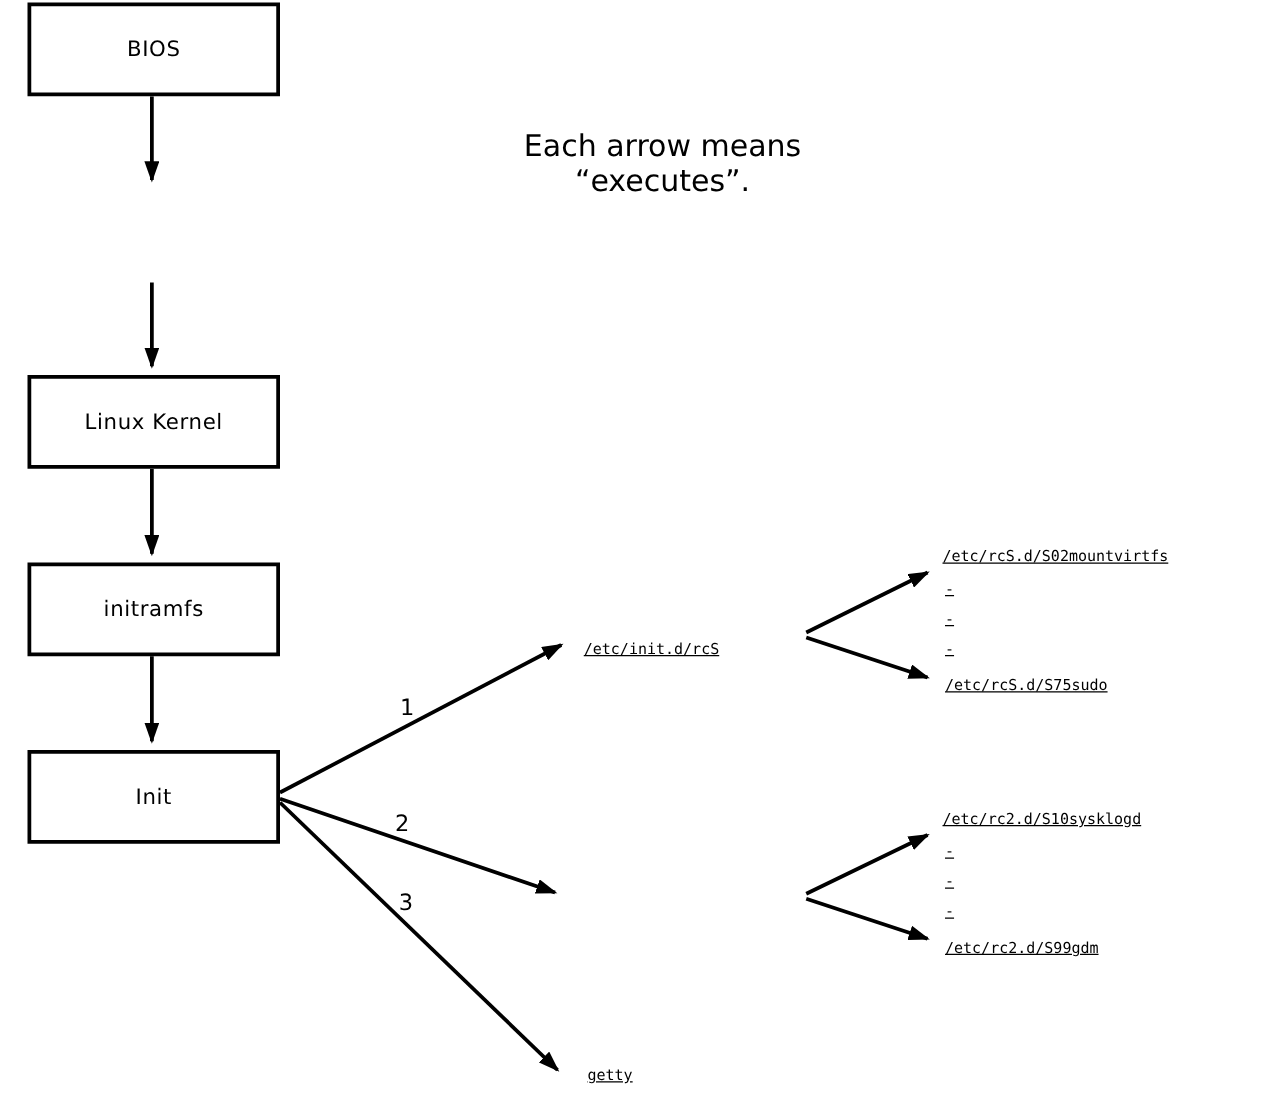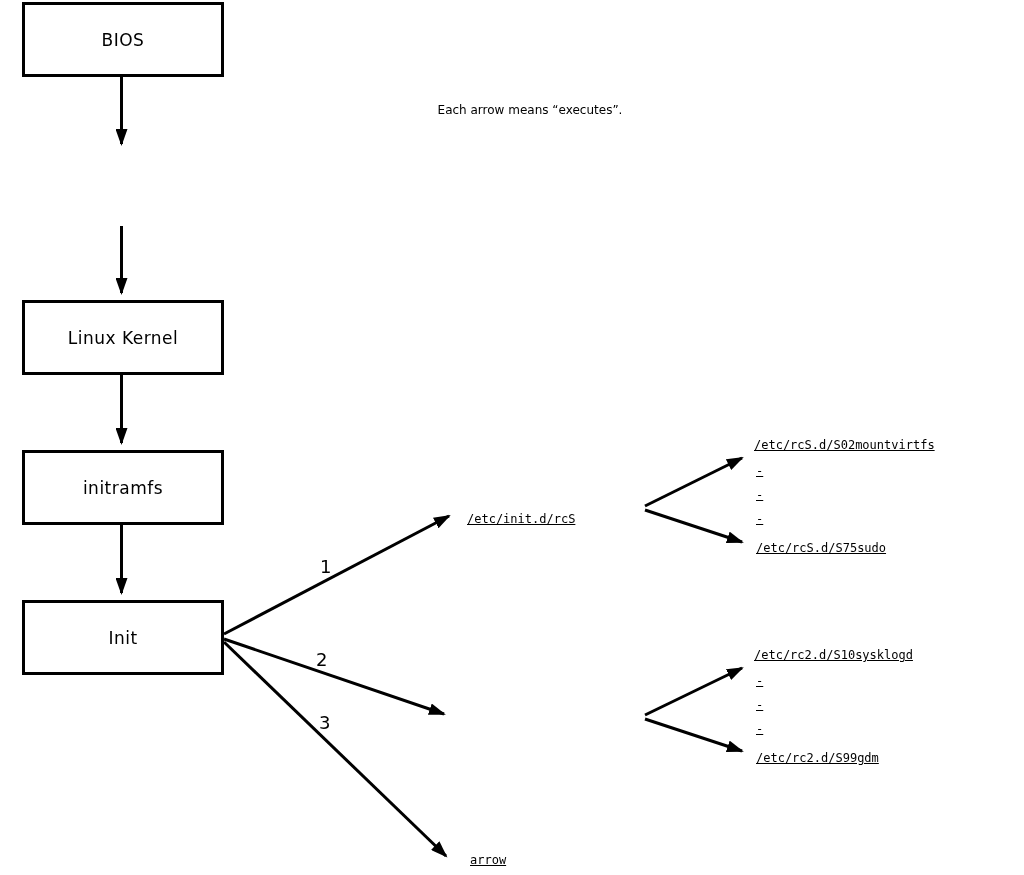--- a/index.html
+++ b/index.html
@@ -26,21 +26,21 @@
     justify-content: center;
     font-size: 17px;
     letter-spacing: 0.5px;
   }
   .note {
     position: absolute;
     left: 330px;
     top: 103px;
     width: 360px;
     text-align: center;
-    font-size: 12px;
+    font-size: 24px;
   }
   .num-label {
     position: absolute;
     font-size: 18px;
     line-height: 20px;
   }
   .mono {
     position: absolute;
     font-family: "DejaVu Sans Mono", monospace;
     font-size: 12px;
@@ -103,15 +103,15 @@
   <div class="mono" style="left:736px; top:484px">-</div>
   <div class="mono" style="left:736px; top:508px">-</div>
   <div class="mono" style="left:736px; top:537px">/etc/rcS.d/S75sudo</div>
 
   <div class="mono" style="left:734px; top:644px">/etc/rc2.d/S10sysklogd</div>
   <div class="mono" style="left:736px; top:670px">-</div>
   <div class="mono" style="left:736px; top:694px">-</div>
   <div class="mono" style="left:736px; top:718px">-</div>
   <div class="mono" style="left:736px; top:747px">/etc/rc2.d/S99gdm</div>
 
-  <div class="mono" style="left:450px; top:849px">arrow</div>
+  <div class="mono" style="left:450px; top:849px">getty</div>
 
 </div>
 
 </body></html>

